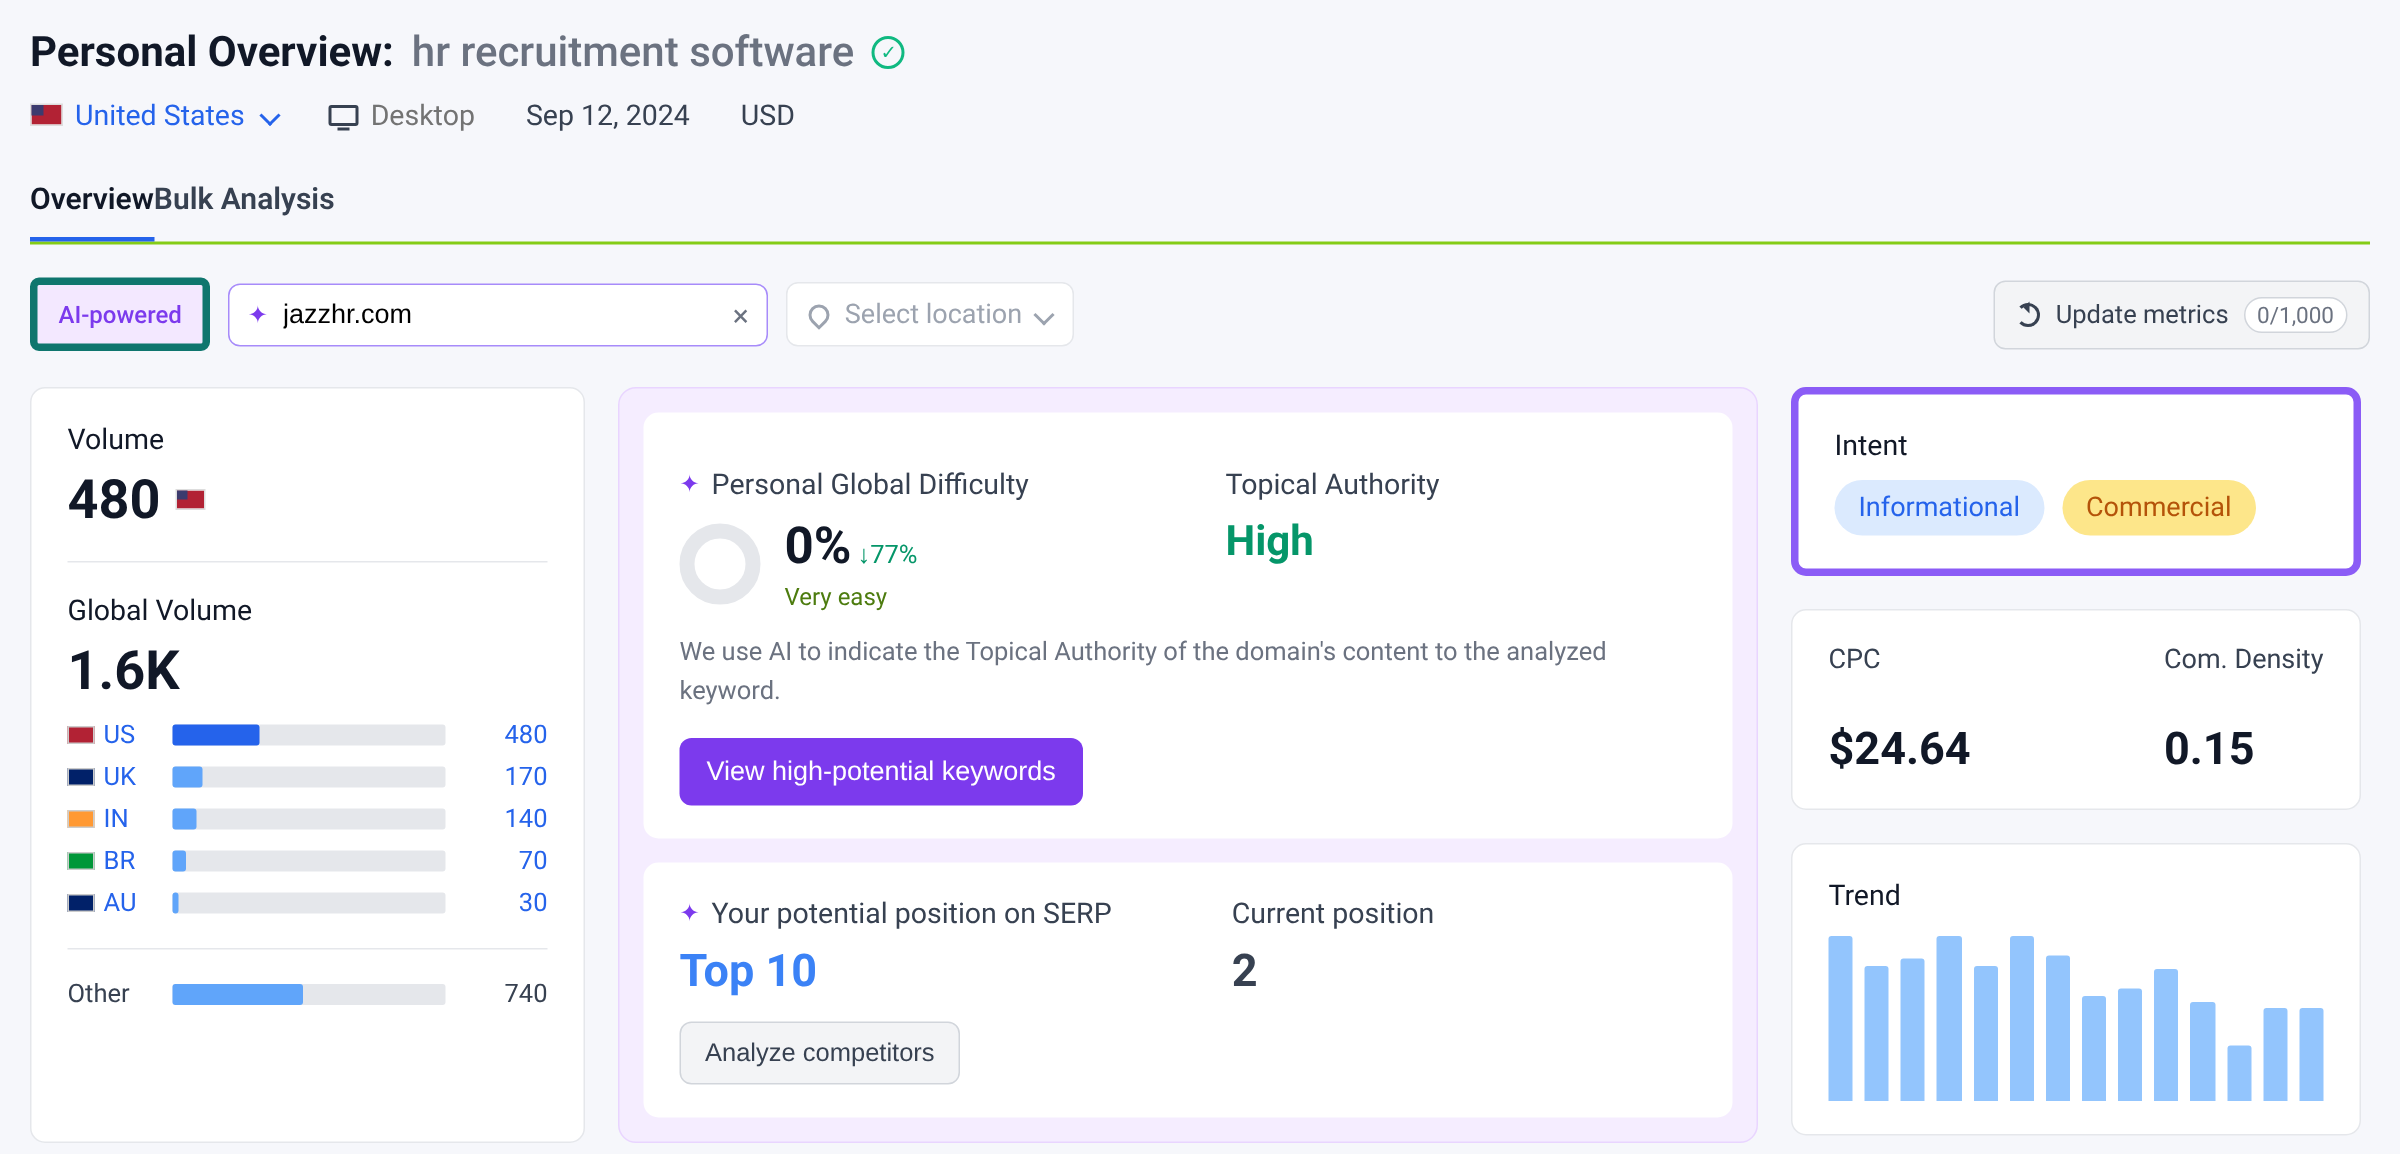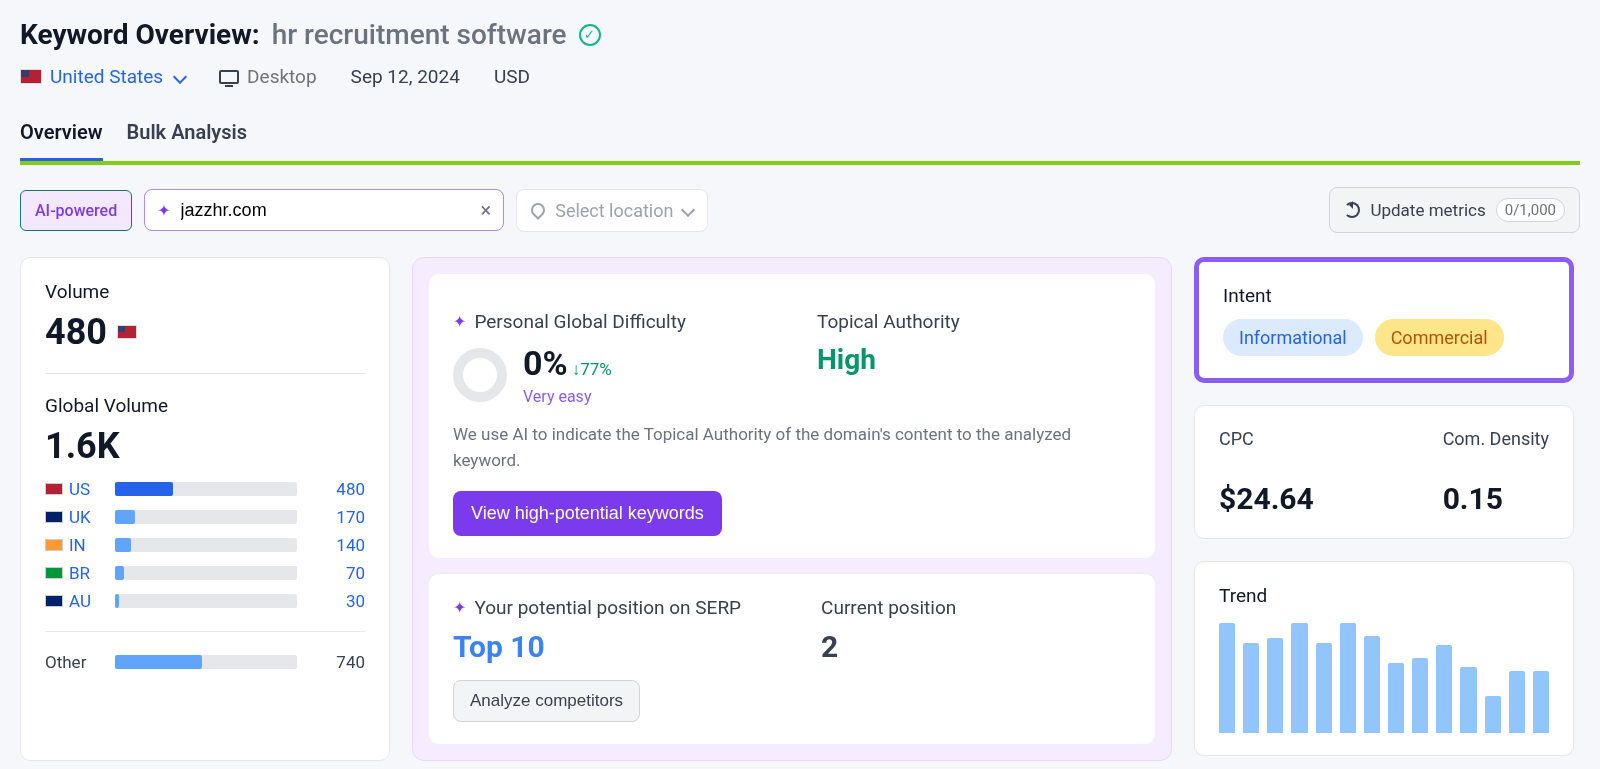--- a/index.html
+++ b/index.html
@@ -12,25 +12,25 @@
 .meta-row { display: flex; align-items: center; gap: 34px; margin-bottom: 26px; font-size: 19px; }
 .country-selector { display: flex; align-items: center; gap: 8px; color: #2563eb; cursor: pointer; }
 .flag-us { width: 22px; height: 15px; background: linear-gradient(#b22234 0 0),linear-gradient(#fff 0 0); background-size: 100% 7.6%; position: relative; display: inline-block; border: 1px solid #ddd; }
 .flag-us::before { content:""; position:absolute; top:0; left:0; width:40%; height:53%; background:#3c3b6e; }
 .flag-small { width:18px; height:12px; display:inline-block; vertical-align:middle; margin-right:6px; border:1px solid #ccc; background:#ddd; }
 .chev-down { border: solid #2563eb; border-width: 0 2px 2px 0; display: inline-block; padding: 4px; transform: rotate(45deg); margin-left:4px; }
 .device { display:flex; align-items:center; gap:8px; color:#737373; }
 .device-icon { width:20px; height:14px; border:2px solid #374151; border-radius:2px; position:relative; }
 .device-icon::after { content:""; position:absolute; bottom:-5px; left:4px; right:4px; height:2px; background:#374151; }
 .meta-text { color:#374151; }
-.tabs-row { display:flex; gap:24px; border-bottom:4px solid #84cc16; margin-bottom:22px; }
+.tabs-row { display:flex; border-bottom:2px solid #84cc16; margin-bottom:22px; }
 .tab { font-size:20px; font-weight:600; color:#374151; padding: 6px 0 14px; cursor:pointer; }
 .tab.active { color:#111827; border-bottom:3px solid #2563eb; }
 .controls-row { display:flex; align-items:center; gap:12px; margin-bottom:24px; }
-.ai-chip { background:#f3e8ff; border:1px solid #0f766e; border-radius:6px; padding:10px 14px; font-size:16px; color:#7c3aed; font-weight:500; }
+.ai-chip { background:#f3e8ff; border:5px solid #0f766e; border-radius:6px; padding:10px 14px; font-size:16px; color:#7c3aed; font-weight:500; }
 .domain-input { display:flex; align-items:center; gap:10px; border:1px solid #a78bfa; border-radius:8px; background:#fff; padding:8px 12px; width:360px; font-size:18px; }
 .sparkle { color:#7c3aed; font-size:16px; }
 .domain-input input { border:none; outline:none; flex:1; font-size:18px; }
 .clear-x { color:#6b7280; font-size:20px; cursor:pointer; }
 .location-pill { display:flex; align-items:center; gap:10px; border:1px solid #e5e7eb; border-radius:8px; background:#fff; padding:10px 14px; color:#9ca3af; font-size:18px; cursor:pointer; }
 .pin-icon { width:14px; height:14px; border:2px solid #9ca3af; border-radius:50% 50% 50% 0; transform:rotate(-45deg); }
 .chev-gray { border: solid #9ca3af; border-width: 0 2px 2px 0; display: inline-block; padding: 4px; transform: rotate(45deg); }
 .spacer { flex:1; }
 .update-btn { display:flex; align-items:center; gap:10px; border:1px solid #d1d5db; background:#f3f4f6; border-radius:8px; padding:10px 14px; font-size:17px; color:#374151; cursor:pointer; }
 .refresh-icon { width:16px; height:16px; border:2px solid #374151; border-left-color:transparent; border-radius:50%; position:relative; }
@@ -51,21 +51,21 @@
 .gv-val { width:50px; text-align:right; color:#2563eb; }
 .gv-val.muted { color:#374151; }
 .center-wrap { background:#f5edff; border:1px solid #e9d5ff; border-radius:12px; padding:16px; display:flex; flex-direction:column; gap:16px; }
 .center-card { background:#fff; border-radius:10px; padding:22px 24px; }
 .pkd-head { display:flex; align-items:center; gap:8px; font-size:19px; color:#374151; }
 .pkd-row { display:flex; gap:50px; margin-top:14px; }
 .pkd-left { display:flex; align-items:center; gap:16px; }
 .donut { width:54px; height:54px; border-radius:50%; border:10px solid #e5e7eb; }
 .pkd-zero { font-size:34px; font-weight:700; }
 .pkd-delta { color:#059669; font-size:17px; }
-.pkd-sub { color:#8b5cf6; font-size:16px; margin-top:4px; }
+.pkd-sub { color:#4d7c0f; font-size:16px; margin-top:4px; }
 .ta-label { font-size:19px; color:#374151; }
 .ta-value { font-size:28px; font-weight:700; color:#059669; margin-top:10px; }
 .ai-note { color:#6b7280; font-size:17px; margin-top:16px; line-height:1.5; }
 .purple-btn { background:#7c3aed; color:#fff; border:none; border-radius:8px; padding:12px 18px; font-size:18px; font-weight:500; margin-top:18px; cursor:pointer; }
 .serp-row { display:flex; gap:80px; }
 .serp-col .label { font-size:19px; color:#374151; display:flex; align-items:center; gap:8px; }
 .serp-val-blue { font-size:30px; font-weight:700; color:#3b82f6; margin-top:10px; }
 .serp-val { font-size:30px; font-weight:700; color:#374151; margin-top:10px; }
 .analyze-btn { border:1px solid #d1d5db; background:#f3f4f6; border-radius:8px; padding:10px 16px; font-size:17px; color:#374151; margin-top:16px; cursor:pointer; }
 .intent-card { border:5px solid #8b5cf6; }
@@ -79,21 +79,21 @@
 .trend-title { font-size:19px; margin-bottom:16px; }
 .trend-chart { display:flex; align-items:flex-end; gap:8px; height:110px; }
 .trend-bar { flex:1; background:#93c5fd; border-radius:2px 2px 0 0; }
 </style>
 </head>
 <body>
 
 <div class="page">
 
   <div class="header-row">
-    <span class="title-label">Keyword Overview:</span>
+    <span class="title-label">Personal Overview:</span>
     <span class="title-value">hr recruitment software</span>
     <span class="check-badge">✓</span>
   </div>
 
   <div class="meta-row">
     <div class="country-selector">
       <span class="flag-us"></span>
       <span>United States</span>
       <span class="chev-down"></span>
     </div>

